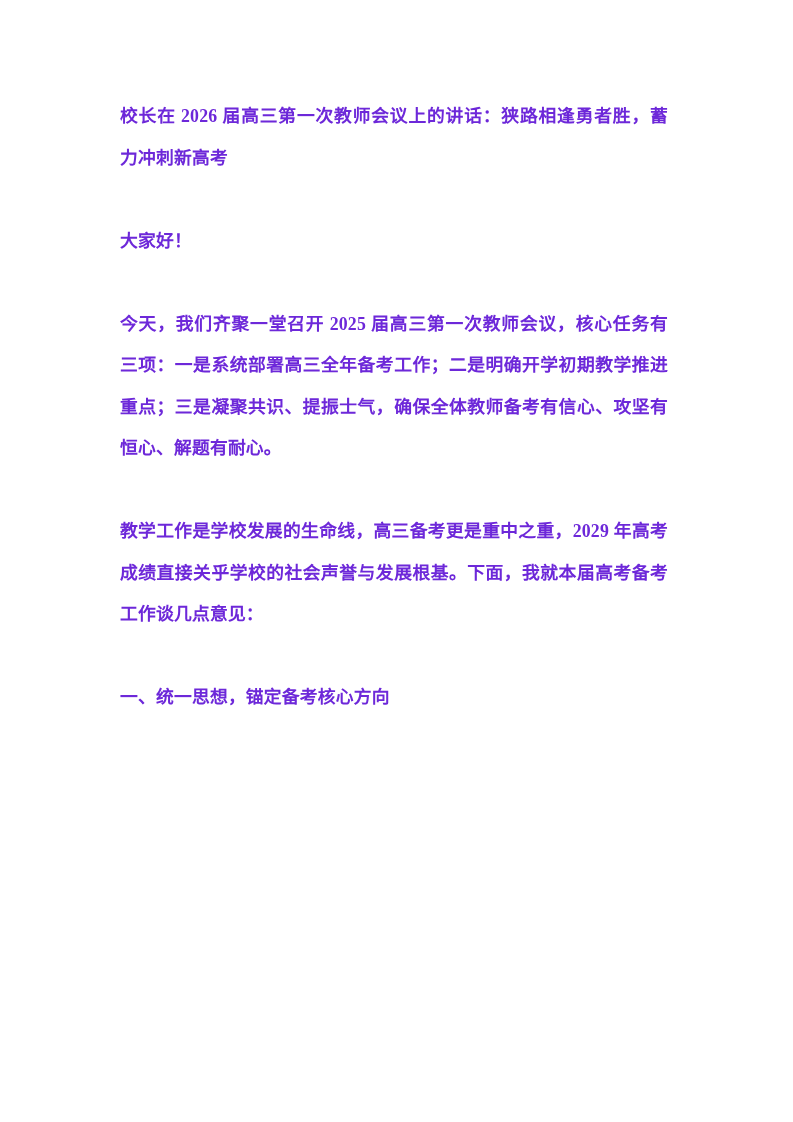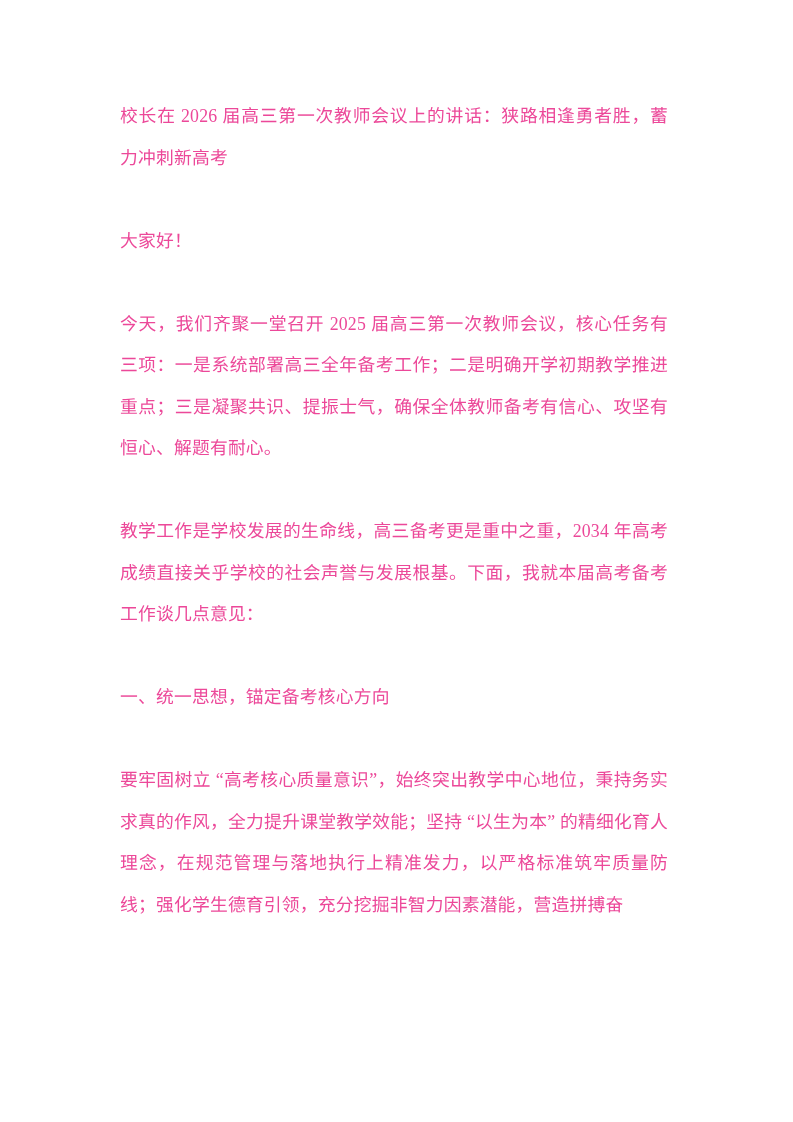--- a/index.html
+++ b/index.html
@@ -35,21 +35,20 @@
     word-break: break-all;
   }
   .content p:last-child {
     margin-bottom: 0;
   }
 </style>
 </head>
 <body style="background: rgb(255, 255, 255);">
 
 <div class="page">
-  <main class="content" style="color: #ec4899;">
+  <main class="content" style="color: #6d28d9; font-weight: bold;">
     <p>校长在 2026 届高三第一次教师会议上的讲话：狭路相逢勇者胜，蓄力冲刺新高考</p>
     <p>大家好！</p>
     <p>今天，我们齐聚一堂召开 2025 届高三第一次教师会议，核心任务有三项：一是系统部署高三全年备考工作；二是明确开学初期教学推进重点；三是凝聚共识、提振士气，确保全体教师备考有信心、攻坚有恒心、解题有耐心。</p>
-    <p>教学工作是学校发展的生命线，高三备考更是重中之重，2034 年高考成绩直接关乎学校的社会声誉与发展根基。下面，我就本届高考备考工作谈几点意见：</p>
+    <p>教学工作是学校发展的生命线，高三备考更是重中之重，2029 年高考成绩直接关乎学校的社会声誉与发展根基。下面，我就本届高考备考工作谈几点意见：</p>
     <p>一、统一思想，锚定备考核心方向</p>
-    <p>要牢固树立 “高考核心质量意识”，始终突出教学中心地位，秉持务实求真的作风，全力提升课堂教学效能；坚持 “以生为本” 的精细化育人理念，在规范管理与落地执行上精准发力，以严格标准筑牢质量防线；强化学生德育引领，充分挖掘非智力因素潜能，营造拼搏奋</p>
   </main>
 </div>
 
 </body></html>

